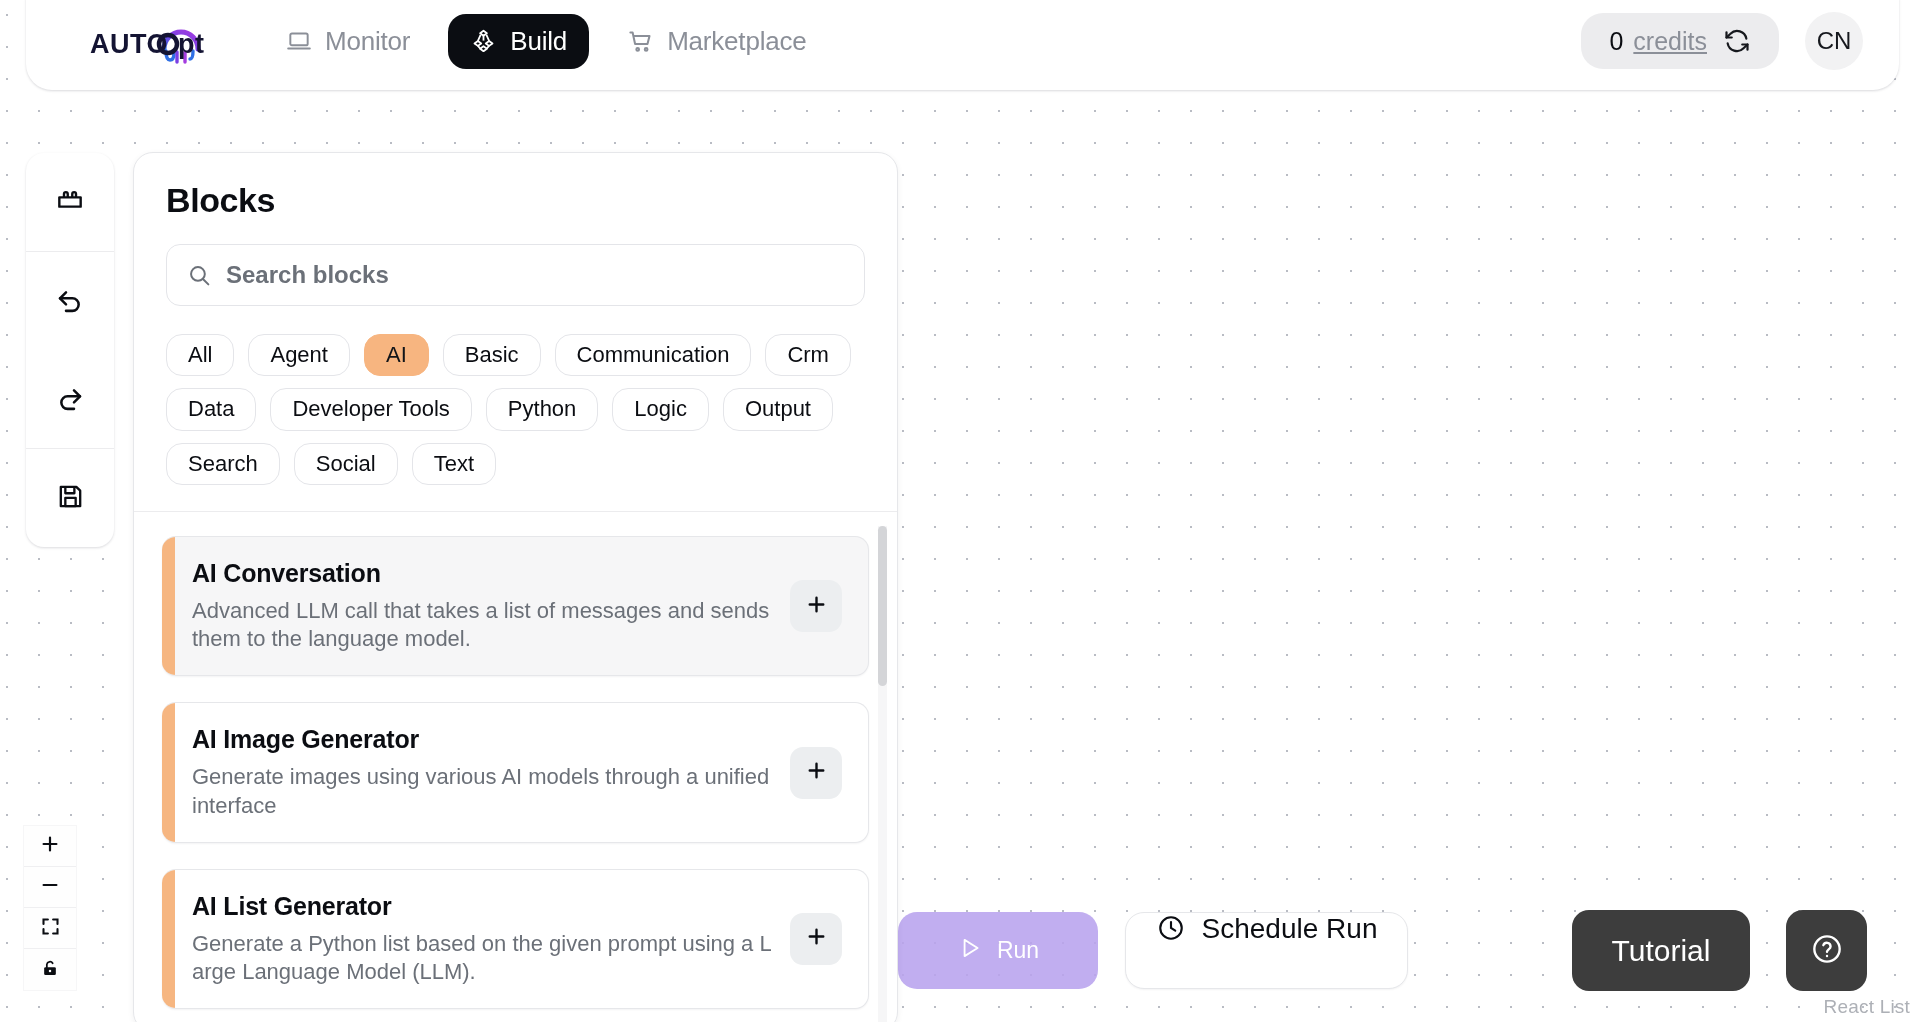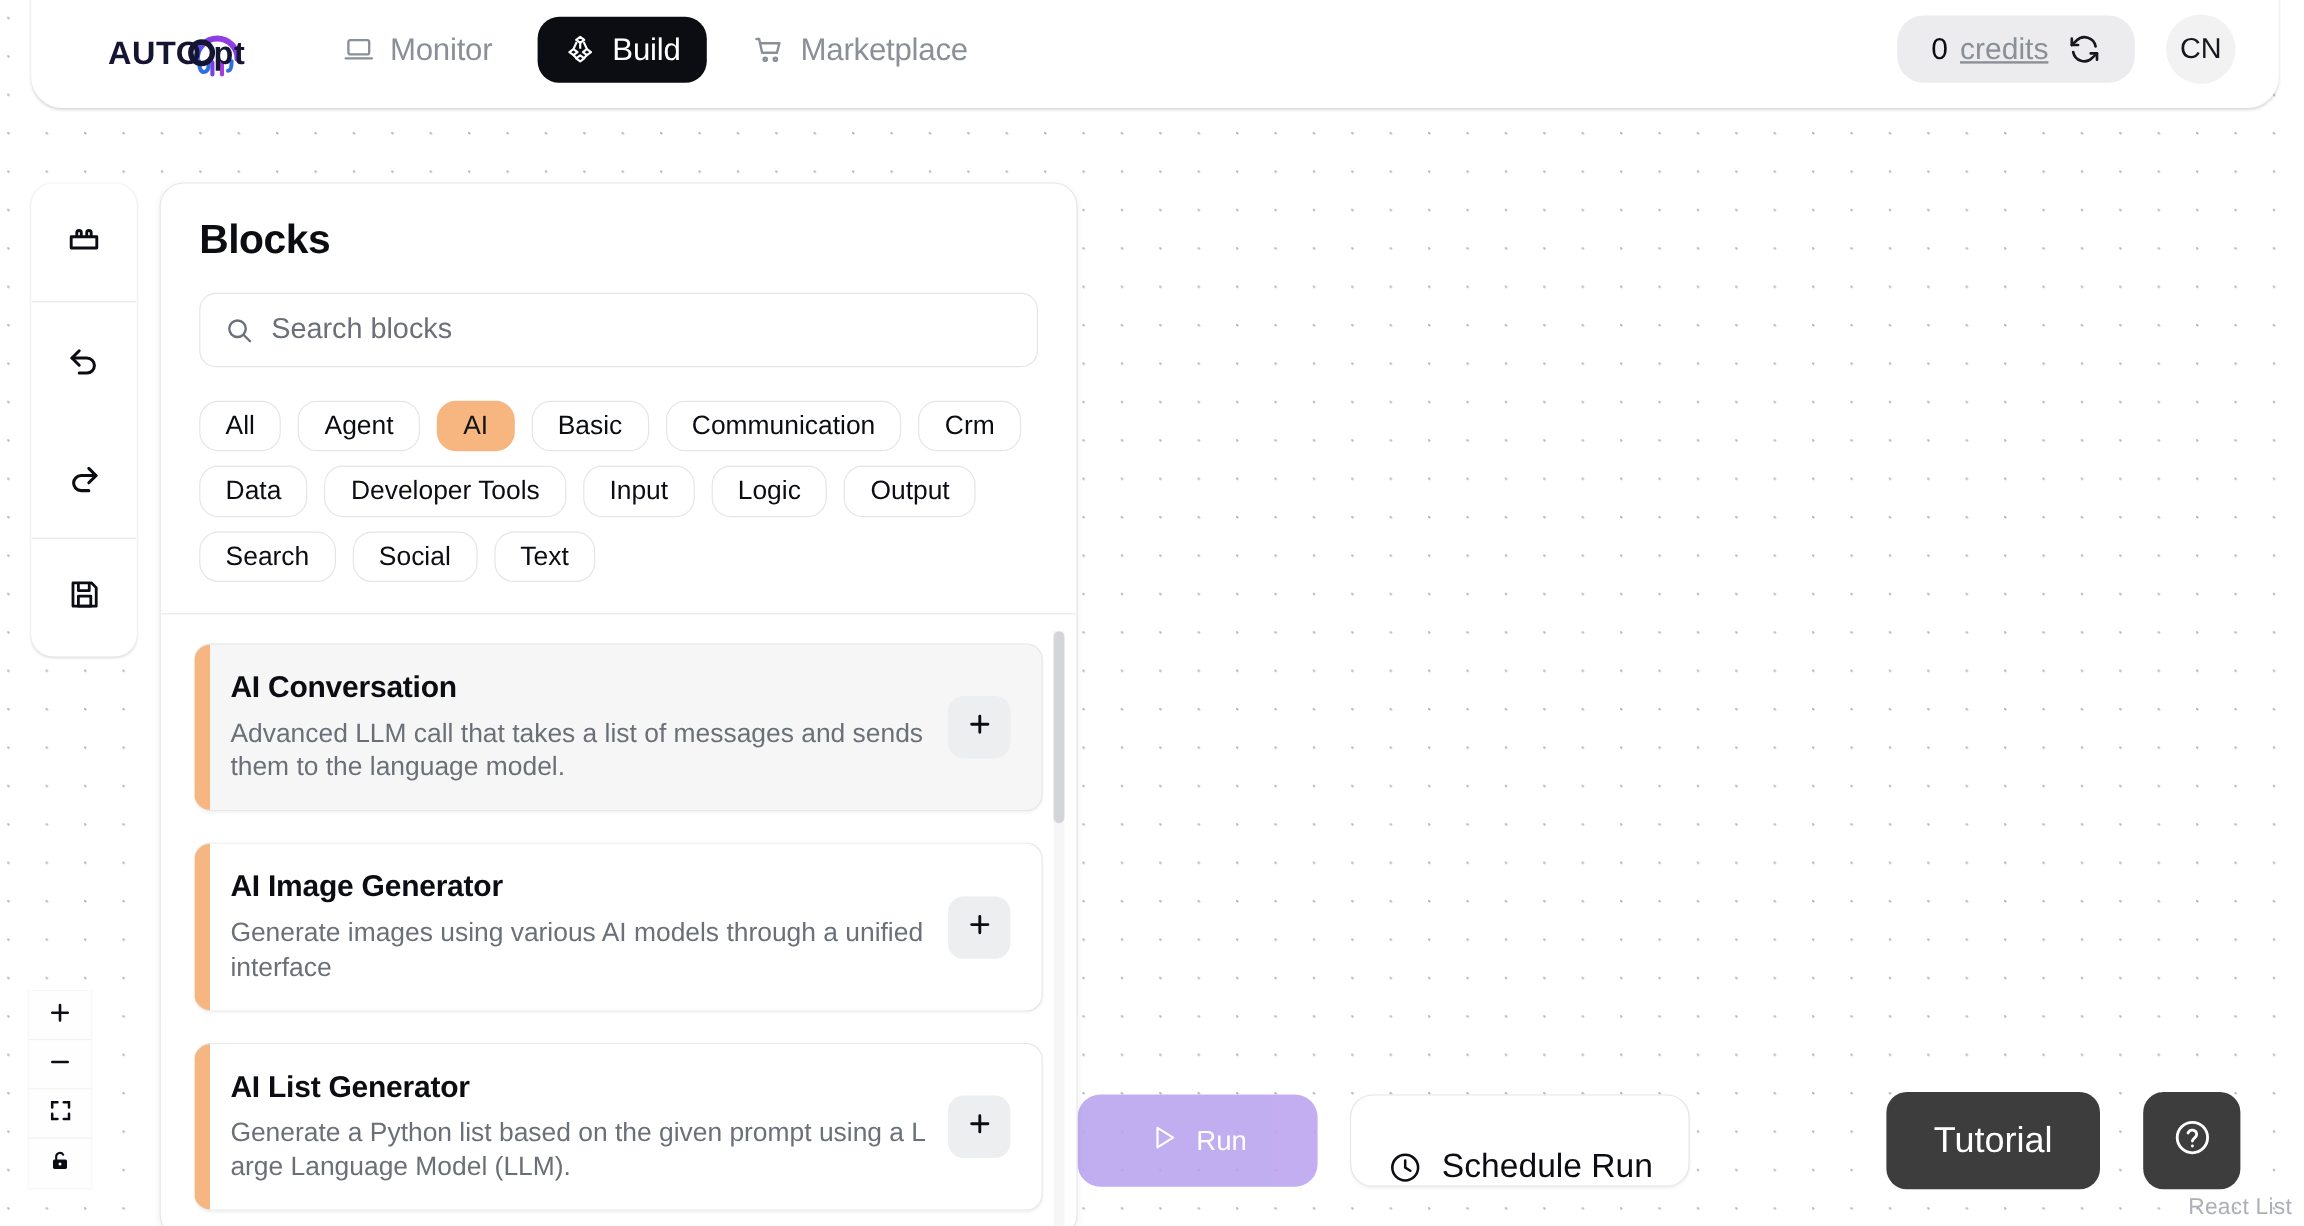--- a/index.html
+++ b/index.html
@@ -187,20 +187,21 @@
     margin-bottom: 28px;
   }
   .search-input {
     border: none;
     outline: none;
     font-size: 24px;
     color: #6b7078;
     font-family: "Liberation Sans", sans-serif;
     width: 100%;
     background: transparent;
+    font-weight: bold;
   }
   .search-input::placeholder { color: #6b7078; opacity: 1; }
 
   .chips {
     display: flex;
     flex-wrap: wrap;
     gap: 12px 14px;
     margin-bottom: 26px;
   }
   .chip {
@@ -339,21 +340,21 @@
   .schedule-btn {
     position: absolute;
     left: 1125px;
     top: 912px;
     width: 283px;
     height: 77px;
     background: #ffffff;
     border: 1px solid #e6e7ea;
     border-radius: 19px;
     display: flex;
-    align-items: flex-end;
+    align-items: flex-start;
     justify-content: center;
     gap: 16px;
     font-size: 28px;
     font-weight: 500;
     color: #0b0d12;
     cursor: pointer;
     box-shadow: 0 1px 2px rgba(16,24,40,0.05);
     z-index: 25;
   }
 
@@ -558,21 +559,21 @@
 
       <div class="chips">
           <div class="chip">All</div>
           <div class="chip">Agent</div>
           <div class="chip selected">AI</div>
           <div class="chip">Basic</div>
           <div class="chip">Communication</div>
           <div class="chip">Crm</div>
           <div class="chip">Data</div>
           <div class="chip">Developer Tools</div>
-          <div class="chip">Input</div>
+          <div class="chip">Python</div>
           <div class="chip">Logic</div>
           <div class="chip">Output</div>
           <div class="chip">Search</div>
           <div class="chip">Social</div>
           <div class="chip">Text</div>
         </div>
     </div>
 
     <div class="panel-divider"></div>
 

